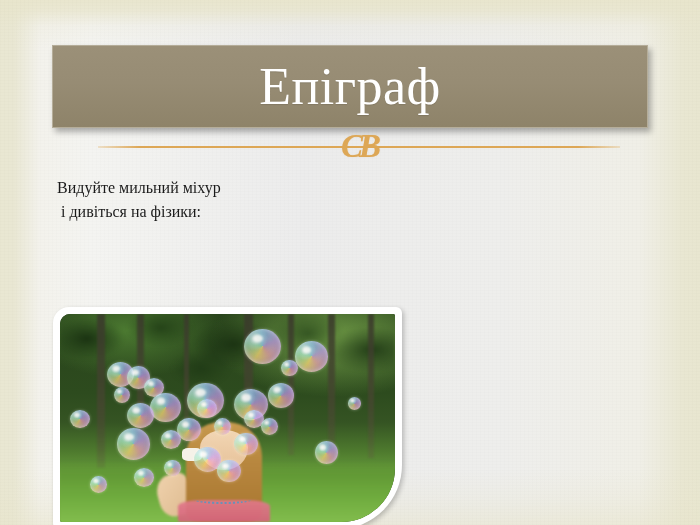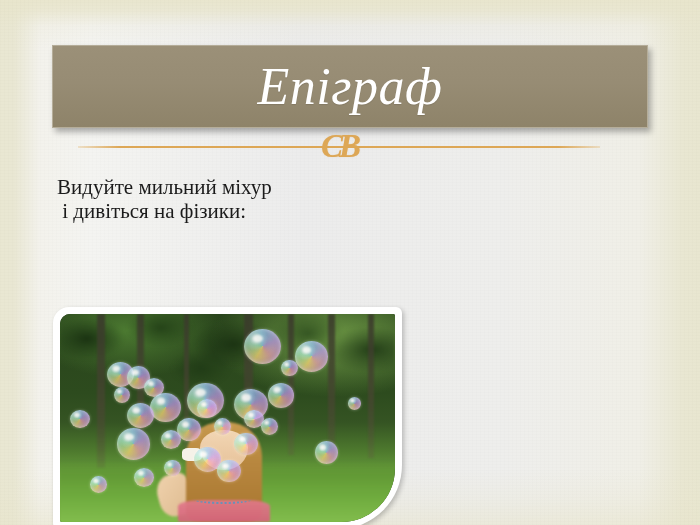--- a/index.html
+++ b/index.html
@@ -74,27 +74,26 @@
     justify-content: center;
   }
   .title-text {
     color: #ffffff;
     font-size: 52px;
     line-height: 1;
     font-weight: normal;
     letter-spacing: 0.5px;
     text-shadow: 0 1px 1px rgba(0,0,0,0.10);
     white-space: nowrap;
-    font-style: italic;
   }
 
   
   .divider {
     position: absolute;
-    left: 78px;
+    left: 98px;
     top: 139px;
     width: 522px;
     height: 34px;
   }
   .divider-line {
     position: absolute;
     left: 0;
     top: 7px;
     width: 100%;
     height: 2px;
@@ -115,21 +114,21 @@
     text-shadow: 0 0 1px rgba(221,167,86,0.5);
   }
 
   
   .body-text {
     position: absolute;
     left: 57px;
     top: 176px;
     width: 580px;
     color: #1b1b1b;
-    font-size: 21px;
+    font-size: 16px;
     line-height: 23.5px;
   }
   .body-line { white-space: pre; }
   .attribution {
     position: absolute;
     left: 57px;
     top: 286px;
     width: 516px;
     text-align: right;
     color: #1b1b1b;

